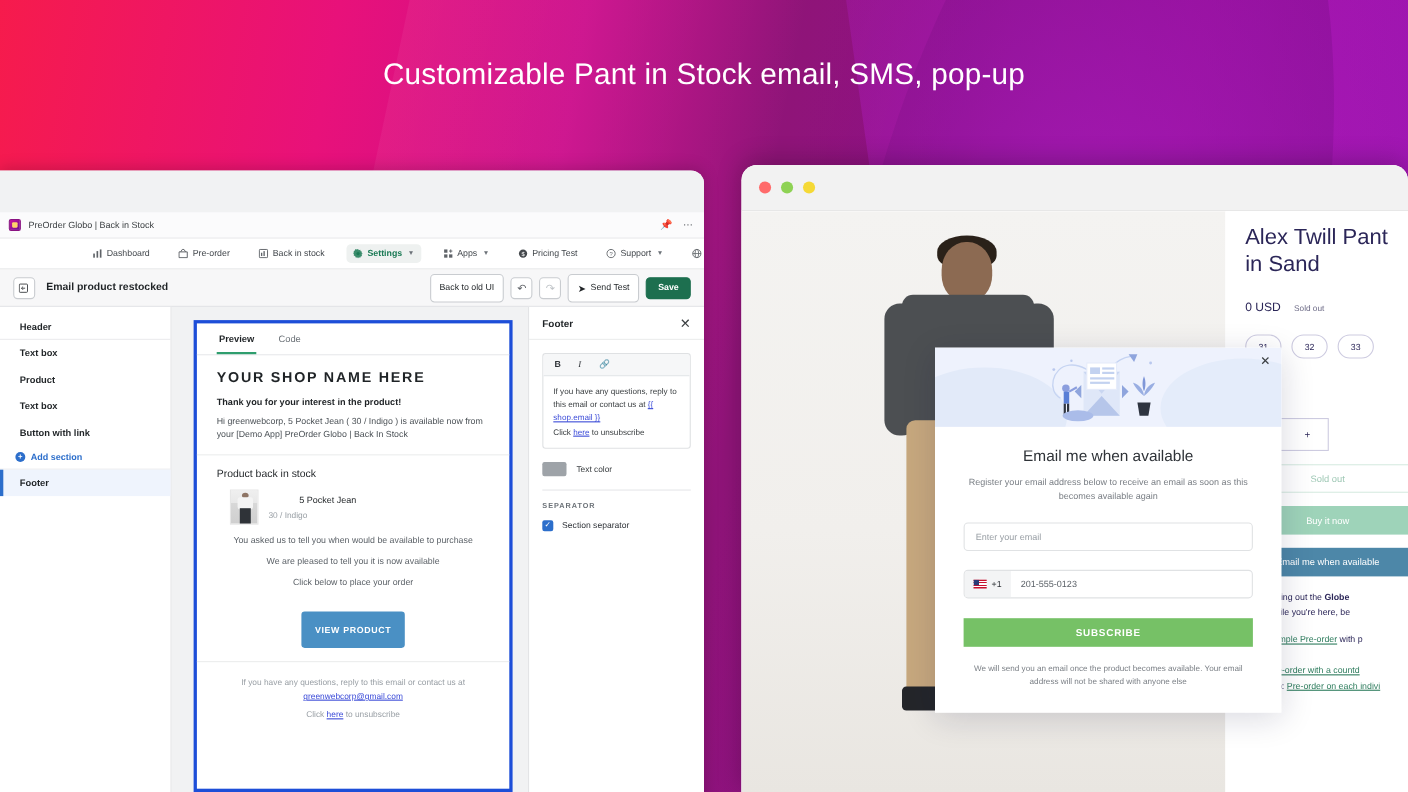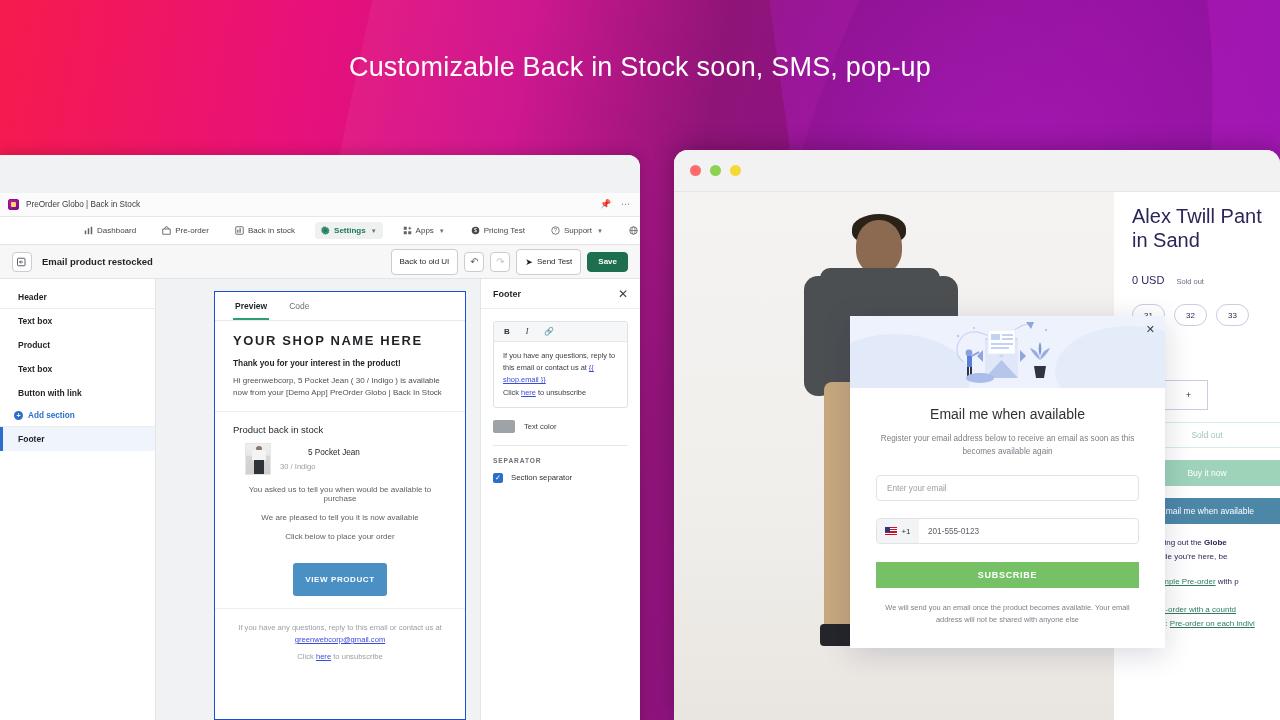--- a/index.html
+++ b/index.html
@@ -118,21 +118,21 @@
     height:22px; display:flex; align-items:center; gap:5px; padding-left:14px;
     font-size:8.2px; color:#2c6ecb; font-weight:700; border-bottom:1px solid #ebecee;
   }
   .plus-circle {
     width:9px; height:9px; border-radius:50%; background:#2c6ecb; color:#fff;
     font-size:7px; line-height:9px; text-align:center; flex:none; font-weight:700;
   }
 
   
   #center-col { flex:1; padding:12px 14px 0 20px; overflow:hidden; }
-  #preview-card { background:#fff; border:1px solid #1d4ed8; height:100%;margin-left:38px; }
+  #preview-card { background:#fff; border:3px solid #1d4ed8; height:100%; }
   #preview-tabs { display:flex; gap:18px; padding:0 18px; border-bottom:1px solid #e8e9eb; }
   .ptab { font-size:8.5px; color:#6b7177; padding:9px 2px 7px; }
   .ptab.active { color:#1f2326; font-weight:700; border-bottom:2px solid #2f9e6e; }
   #email-body { padding:0; }
   .email-sec { padding:12px 18px; border-bottom:1px solid #eceded; }
   #shop-name { font-size:13px; font-weight:700; color:#1f2326; letter-spacing:1.6px; }
   #thanks-line { font-size:8.3px; font-weight:700; color:#1f2326; margin-top:10px; }
   #hi-line { font-size:8px; color:#4b5156; margin-top:7px; line-height:1.5; }
   #pbis-title { font-size:9.5px; color:#1f2326; margin-bottom:8px; }
   #prod-row { display:flex; align-items:center; gap:9px; padding-left:12px; }
@@ -303,21 +303,21 @@
   }
   #modal-note { text-align:center; font-size:7.4px; color:#7a7f85; line-height:1.6; margin-top:14px; }
 </style>
 </head>
 <body>
 
 <div id="banner">
   <div class="swoosh1"></div>
   <div class="swoosh2"></div>
   <div class="swoosh3"></div>
-  <div id="banner-title">Customizable Back in Stock soon, SMS, pop-up</div>
+  <div id="banner-title">Customizable Pant in Stock email, SMS, pop-up</div>
 </div>
 
 <div id="left-window">
   <div id="left-chrome-top"></div>
 
   <div id="left-tabbar">
     <span class="tab-favicon"></span>
     <span id="tab-title">PreOrder Globo | Back in Stock</span>
     <span id="tabbar-right">
       <span class="tb-icon">📌</span>

